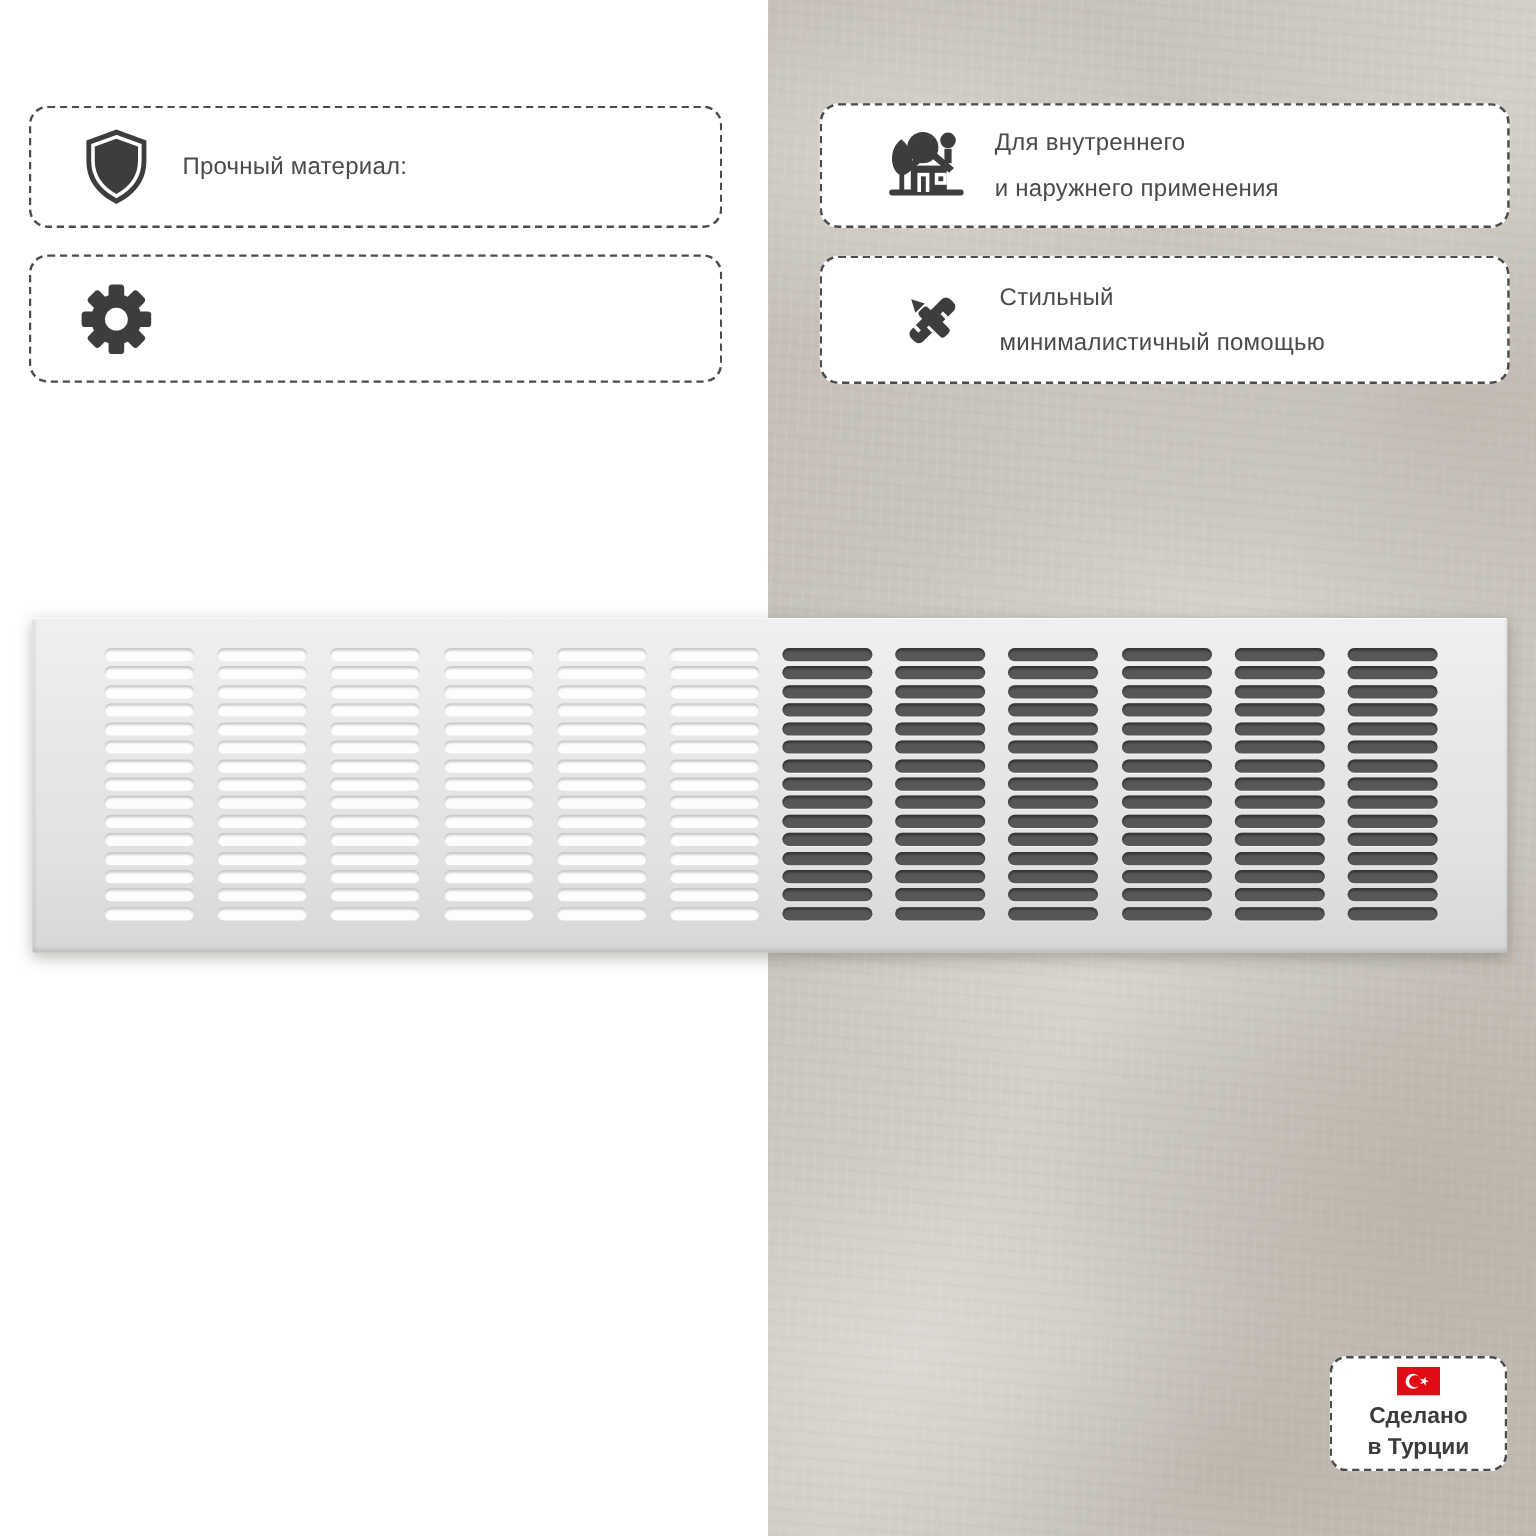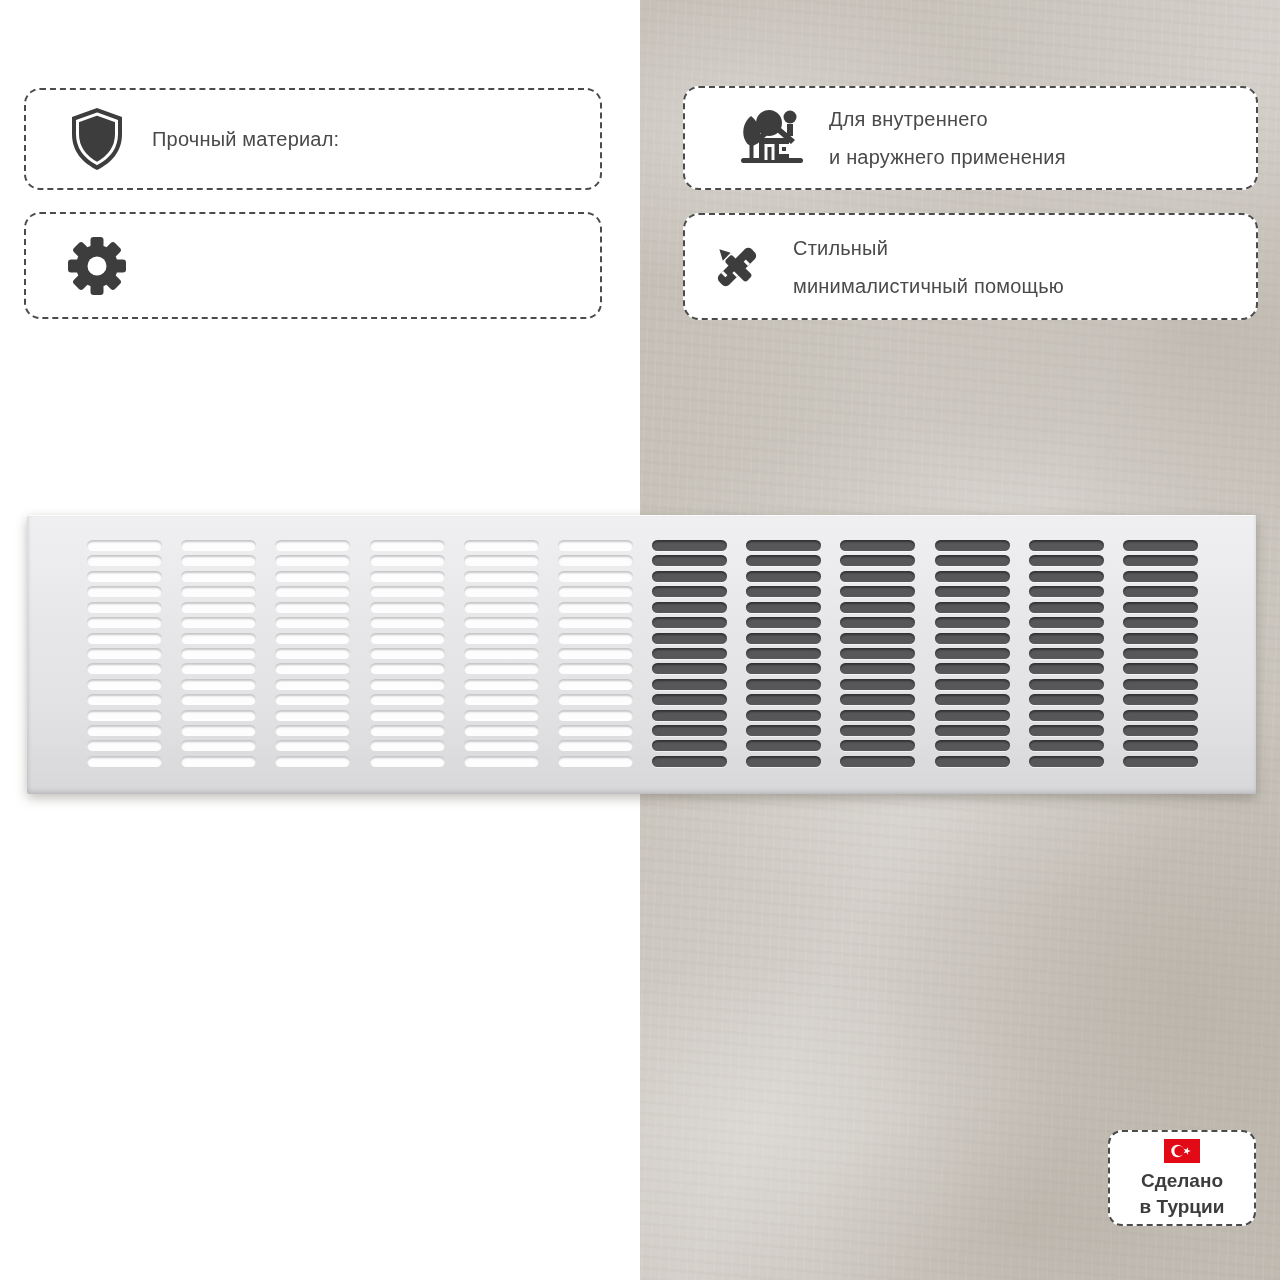--- a/index.html
+++ b/index.html
@@ -27,21 +27,21 @@
   .feature{
     position:absolute;background:#ffffff;
     border:2px dashed var(--border-dash,#4b4b4b);border-radius:16px;
     display:flex;align-items:center;box-sizing:border-box;
   }
   .feature .icon-wrap{flex:0 0 auto;display:flex;align-items:center;justify-content:center;}
   .feature .txt{color:var(--text-dark,#4a4a4a);font-size:20px;line-height:38px;letter-spacing:.2px;}
   .f1{left:24px;top:88px;width:578px;height:102px;padding-left:42px;}
   .f2{left:24px;top:212px;width:578px;height:107px;padding-left:40px;}
   .f3{left:683px;top:86px;width:575px;height:104px;padding-left:54px;}
-  .f4{left:683px;top:213px;width:575px;height:107px;padding-left:22px;}
+  .f4{left:683px;top:213px;width:575px;height:107px;padding-left:62px;}
   .f1 .icon-wrap{width:58px;margin-right:26px;}
   .f2 .icon-wrap{width:62px;margin-right:24px;}
   .f3 .icon-wrap{width:68px;margin-right:22px;}
   .f4 .icon-wrap{width:60px;margin-right:26px;}
   
   .grille{
     position:absolute;left:27px;top:515px;width:1229px;height:279px;
     background:linear-gradient(180deg,#f0f0f2 0%,#e7e7e9 40%,#e2e2e4 70%,#d7d7d9 100%);
     border-radius:2px;
     box-shadow:

